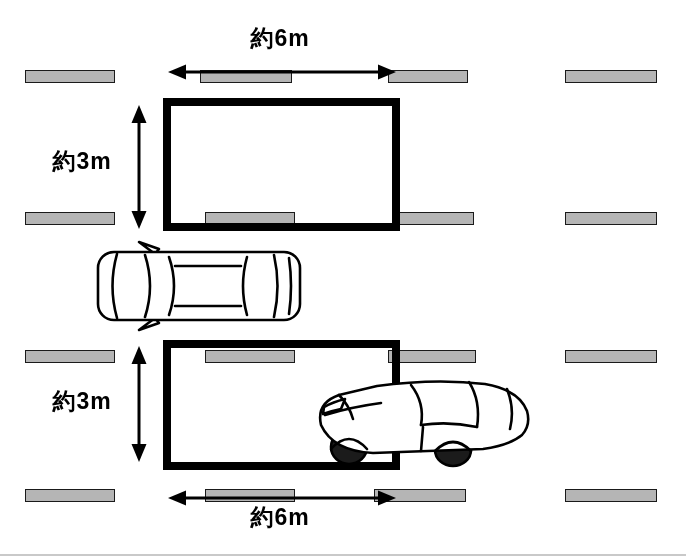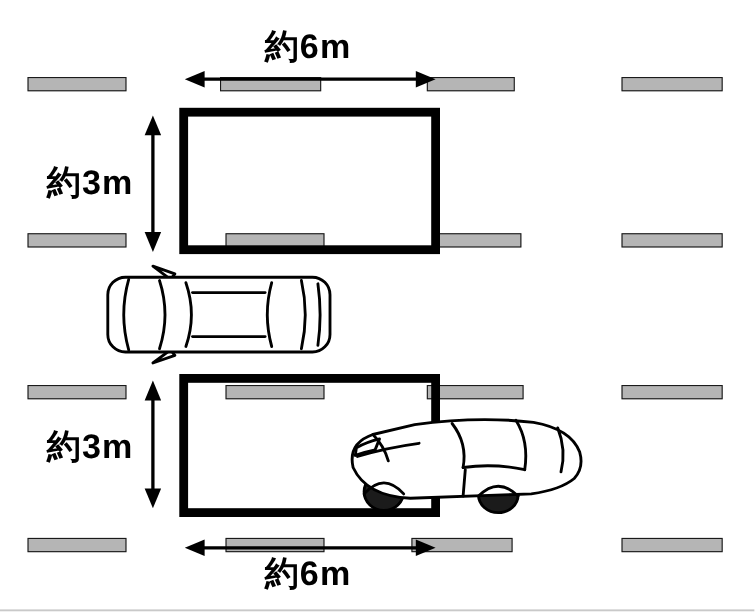--- a/index.html
+++ b/index.html
@@ -29,21 +29,21 @@
   .pbox-bottom { left: 163px; top: 340px; width: 237px; height: 130px; }
   .arrow { position: absolute; z-index: 3; }
   .arrow-top-width    { left: 166px; top: 61px; }
   .arrow-top-depth    { left: 128px; top: 103px; }
   .arrow-bottom-depth { left: 128px; top: 344px; }
   .arrow-bottom-width { left: 166px; top: 487px; }
   .dim-label {
     position: absolute;
     z-index: 3;
     font-weight: bold;
-    font-size: 31px;
+    font-size: 23px;
     line-height: 1.1;
     color: #000000;
     text-align: center;
     letter-spacing: 1px;
     white-space: nowrap;
   }
   .label-top-width    { left: 197px; top: 26px;  width: 166px; }
   .label-top-depth    { left: 34px;  top: 149px; width: 96px; }
   .label-bottom-depth { left: 34px;  top: 389px; width: 96px; }
   .label-bottom-width { left: 197px; top: 505px; width: 166px; }

